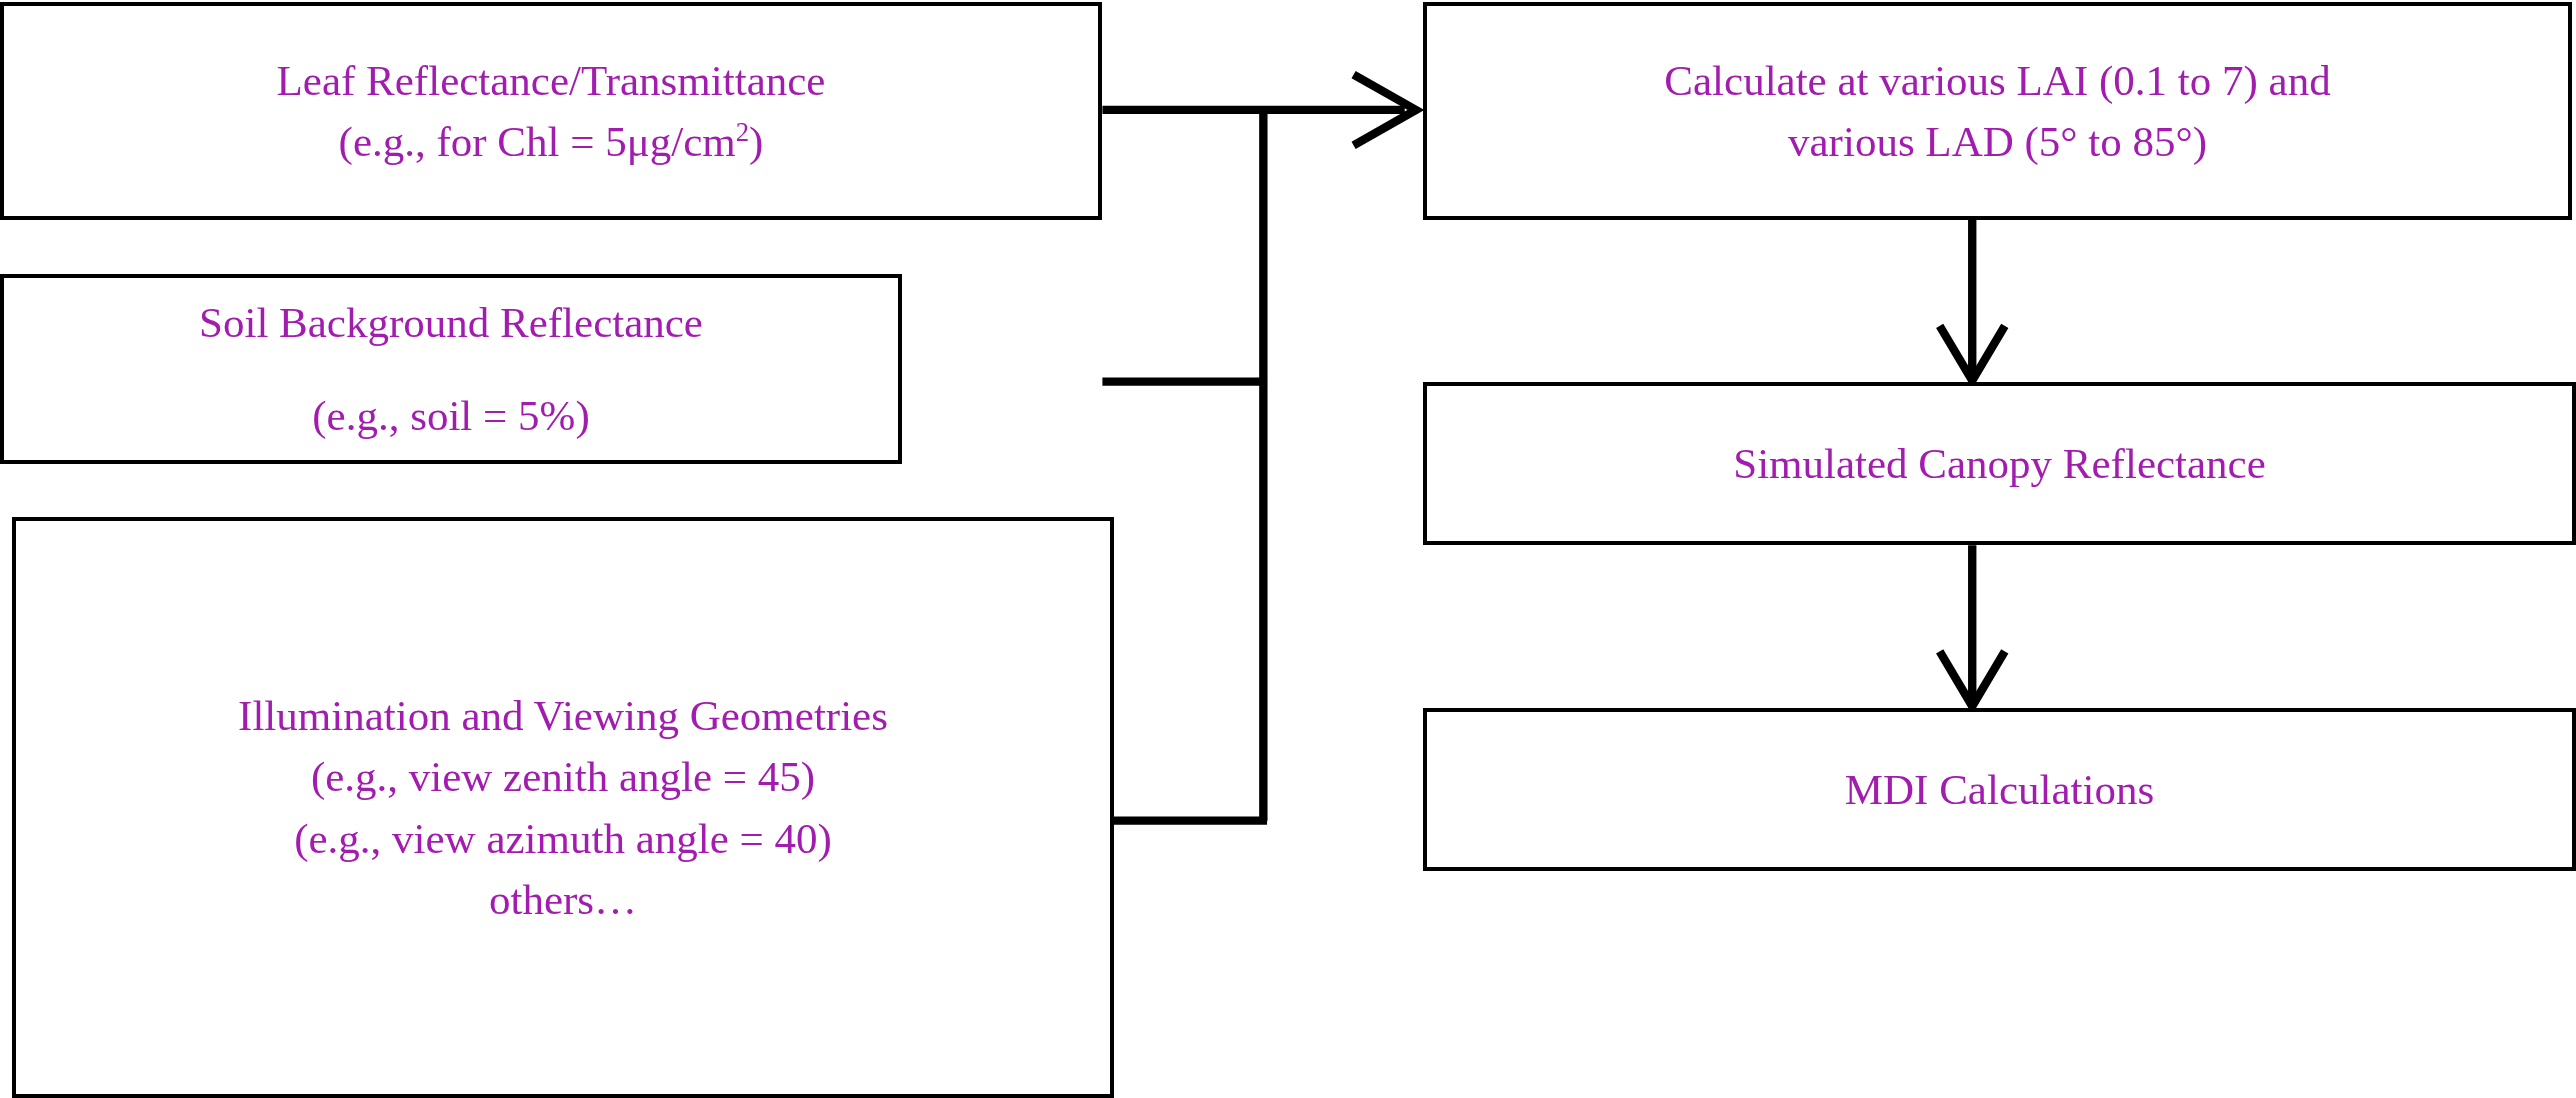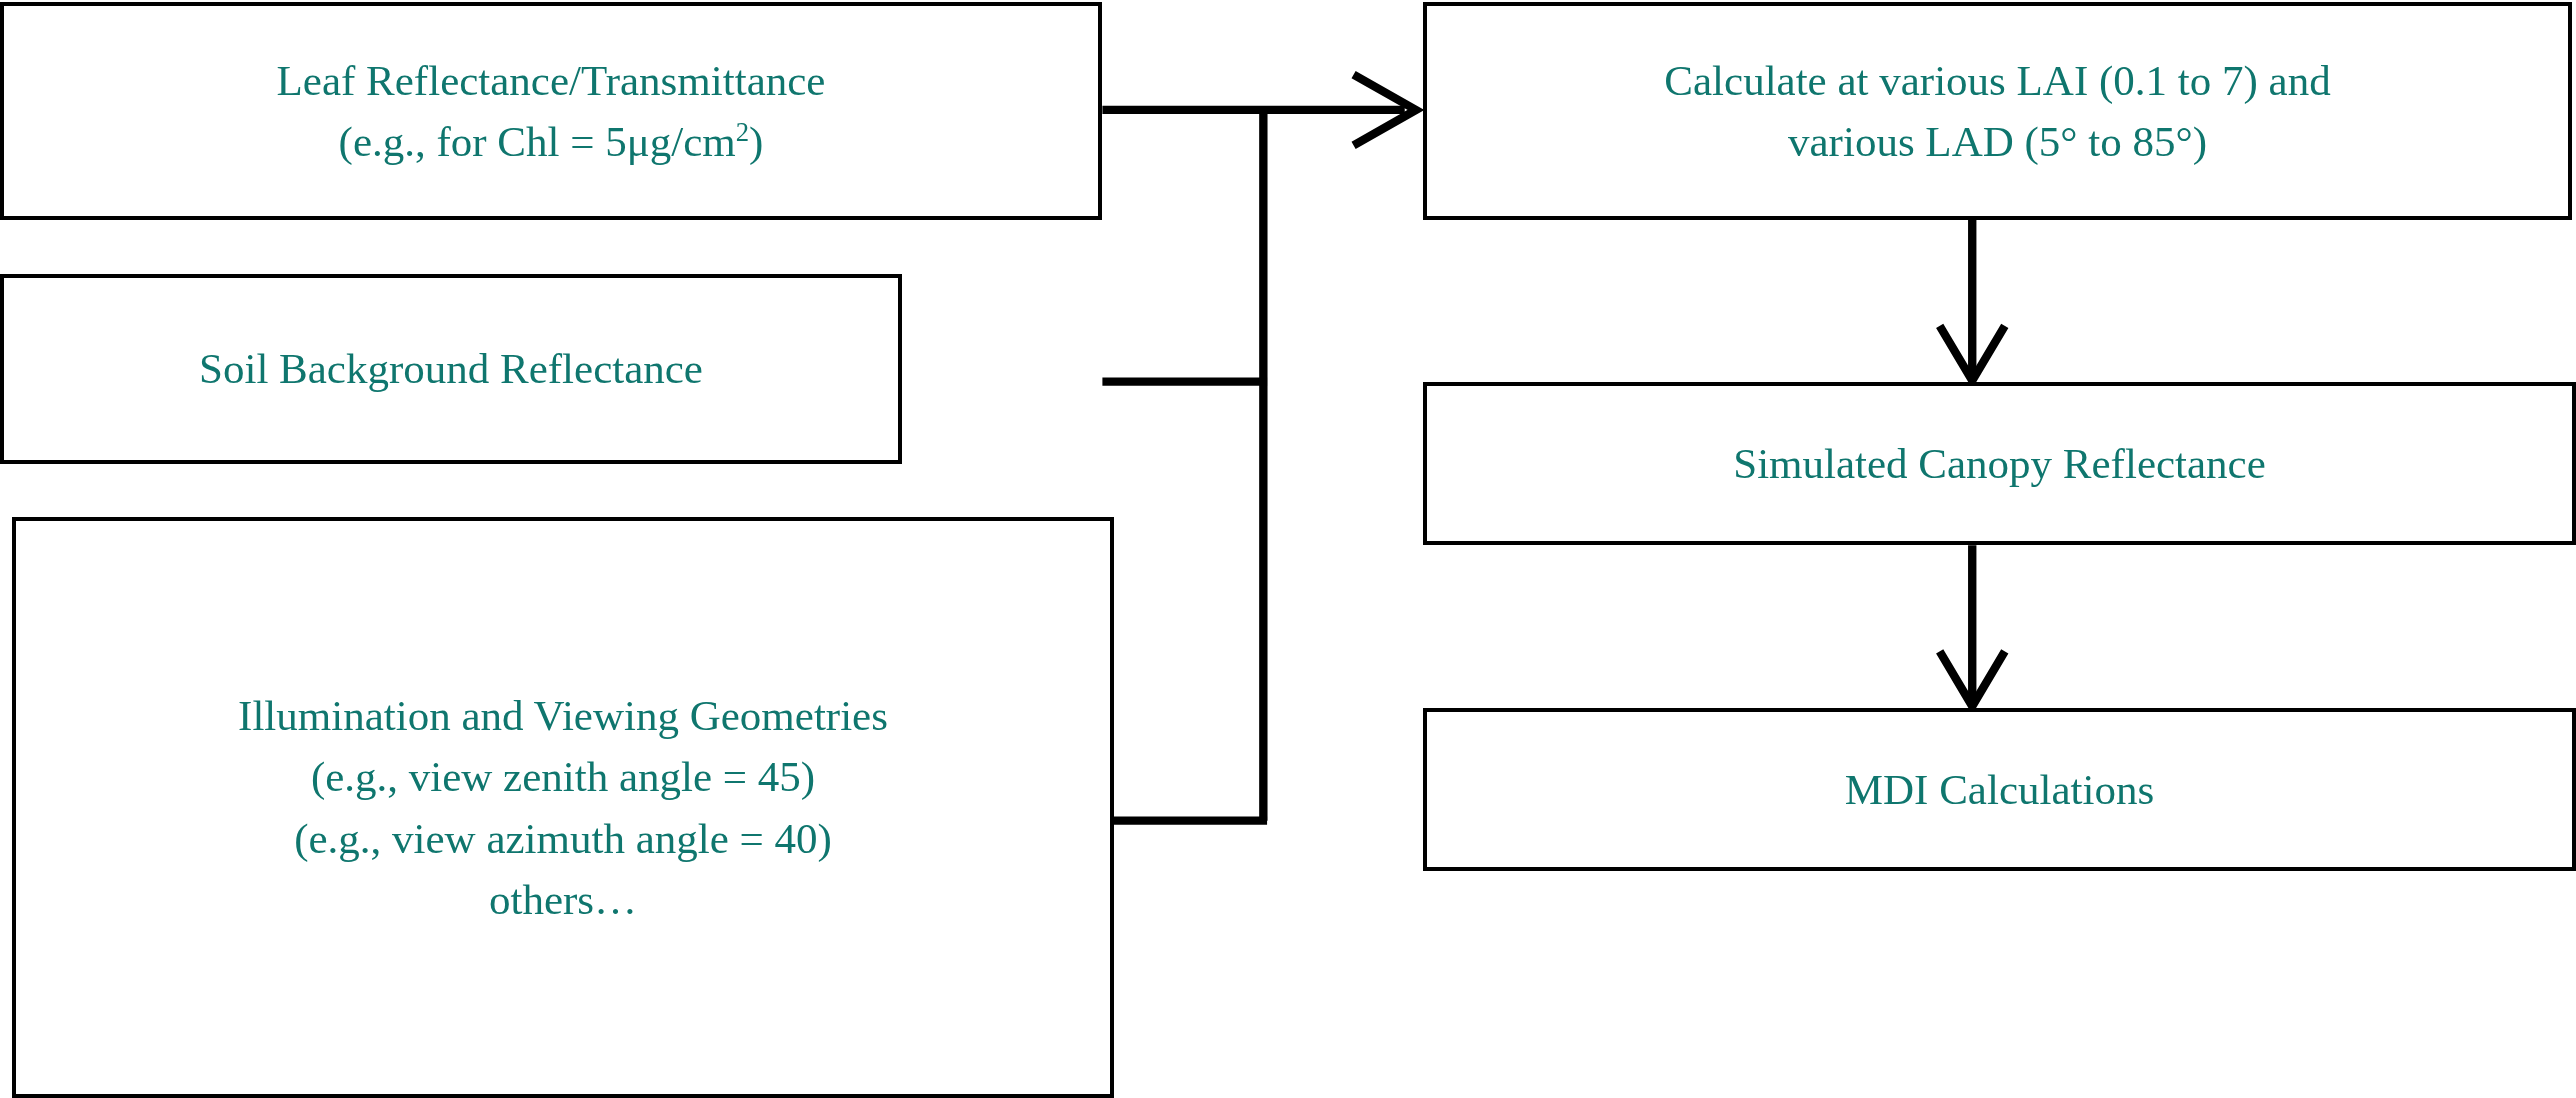--- a/index.html
+++ b/index.html
@@ -7,21 +7,21 @@
     margin: 0;
     padding: 0;
     background: #ffffff;
   }
   #canvas {
     position: relative;
     width: 2576px;
     height: 1099px;
     background: #ffffff;
     font-family: "Liberation Serif", "DejaVu Serif", serif;
-    color: #0f766e;
+    color: #a21caf;
     overflow: hidden;
   }
   .node {
     position: absolute;
     box-sizing: border-box;
     border: 4.7px solid #000000;
     background: #ffffff;
     display: flex;
     flex-direction: column;
     align-items: center;
@@ -93,20 +93,21 @@
     </g>
   </svg>
 
   <div class="node" id="node-leaf">
     <span class="line">Leaf Reflectance/Transmittance</span>
     <span class="line"><span>(e.g., for Chl = 5μg/cm</span><sup>2</sup><span>)</span></span>
   </div>
 
   <div class="node" id="node-soil">
     <span class="line">Soil Background Reflectance</span>
+    <span class="line spaced">(e.g., soil = 5%)</span>
   </div>
 
   <div class="node" id="node-geometry">
     <span class="line">Illumination and Viewing Geometries</span>
     <span class="line">(e.g., view zenith angle = 45)</span>
     <span class="line">(e.g., view azimuth angle = 40)</span>
     <span class="line">others…</span>
   </div>
 
   <div class="node" id="node-calculate">

